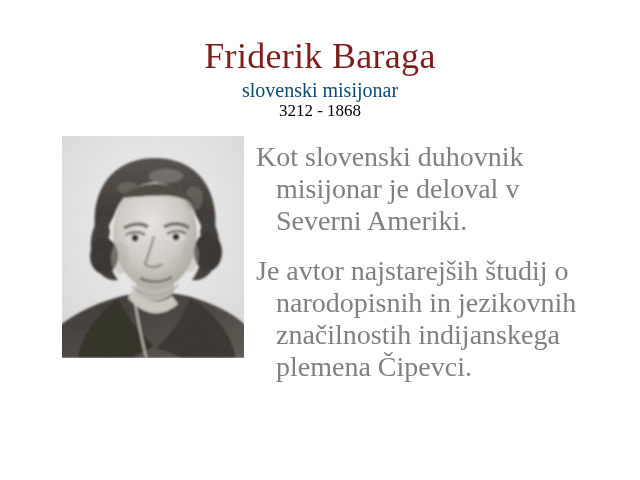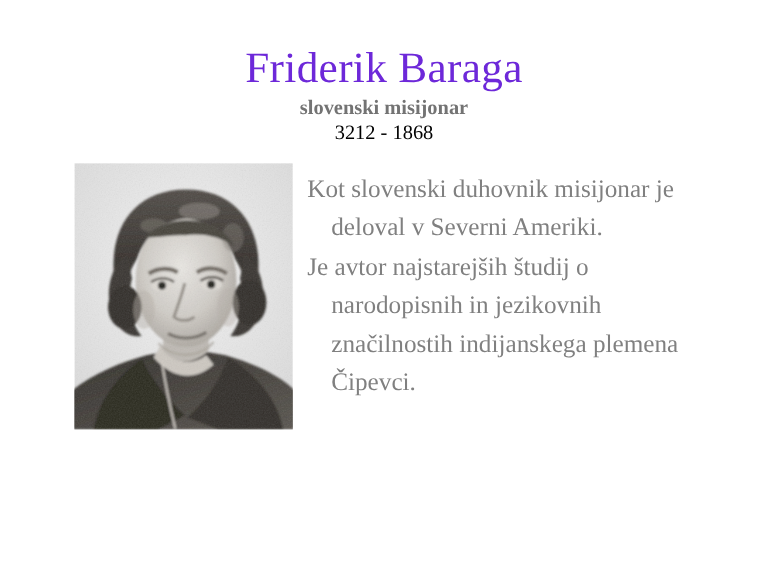--- a/index.html
+++ b/index.html
@@ -23,32 +23,31 @@
   .title-block {
     position: absolute;
     left: 0;
     top: 36px;
     width: 640px;
     text-align: center;
   }
   .slide-title {
     font-size: 36px;
     line-height: 40px;
-    color: #6d28d9;
+    color: #7f1d1d;
     font-weight: normal;
     letter-spacing: 0.3px;
     margin: 0;
   }
   .slide-subtitle {
-    font-size: 17px;
+    font-size: 20px;
     line-height: 20px;
-    color: #737373;
+    color: #0c4a6e;
     margin: 0;
     margin-top: 4px;
-    font-weight: bold;
   }
   .slide-dates {
     font-size: 17px;
     line-height: 20px;
     color: #000000;
     margin: 0;
     margin-top: 1px;
   }
 
   
@@ -66,29 +65,29 @@
   }
 
   
   .body-text {
     position: absolute;
     left: 256px;
     top: 141px;
     width: 336px;
   }
   .bullet-para {
-    font-size: 21px;
+    font-size: 28px;
     line-height: 32px;
     color: #808080;
     margin: 0;
     padding-left: 20px;
     text-indent: -20px;
   }
   .bullet-para + .bullet-para {
-    margin-top: 1px;
+    margin-top: 18px;
   }
 </style>
 </head>
 <body>
 
 <div class="slide">
 
   <div class="title-block">
     <h1 class="slide-title">Friderik Baraga</h1>
     <div class="slide-subtitle">slovenski misijonar</div>

